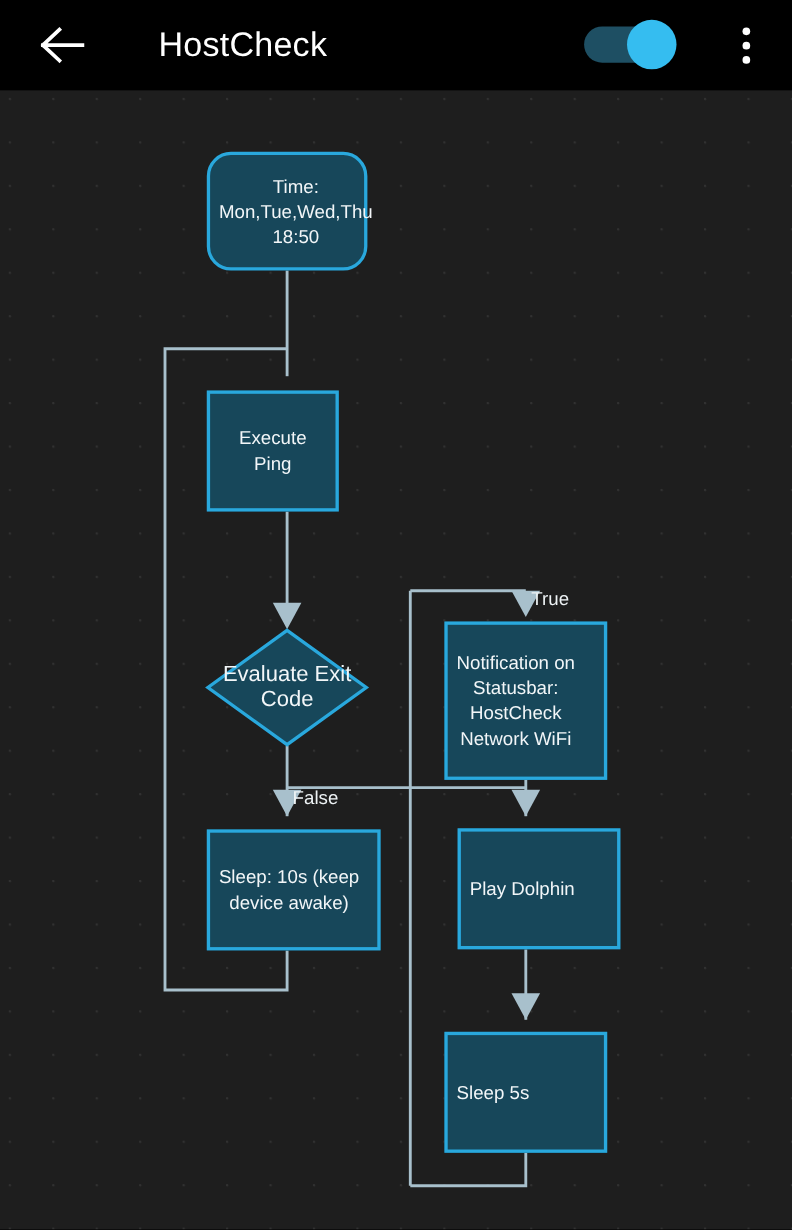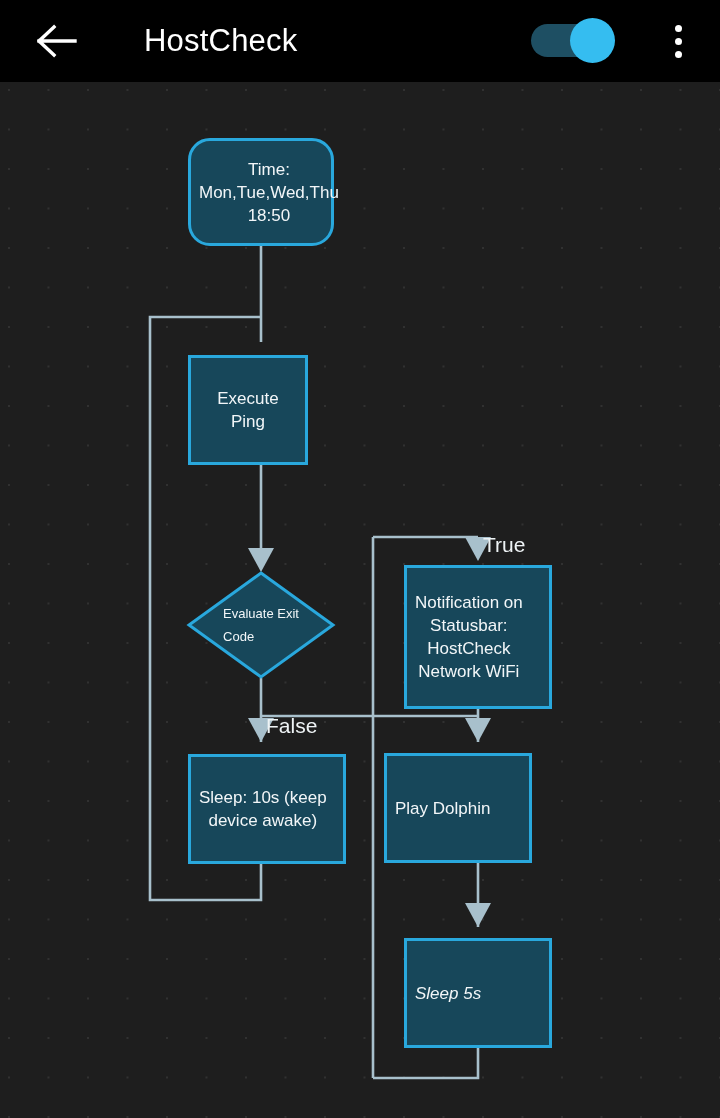--- a/index.html
+++ b/index.html
@@ -125,30 +125,31 @@
     position: absolute;
     left: 0; top: 0;
   }
   .diamond-label {
     position: absolute;
     left: 0; top: 0;
     width: 100%; height: 100%;
     display: flex;
     align-items: center;
     justify-content: center;
+    text-align: center;
     color: #f2f6f8;
-    font-size: 13px;
+    font-size: 20px;
     line-height: 23px;
     white-space: pre-line;
   }
 
   .edge-label {
     position: absolute;
     color: #eef3f5;
-    font-size: 21px;
+    font-size: 17px;
     line-height: 20px;
     white-space: nowrap;
     z-index: 6;
   }
 </style>
 </head>
 <body>
 
 <div id="app">
 
@@ -240,25 +241,25 @@
 Statusbar:
 HostCheck
 Network WiFi</span>
     </div>
 
     <div class="node" style="left:188px; top:672px; width:158px; height:110px;">
       <span class="node-label">Sleep: 10s (keep
 device awake)</span>
     </div>
 
-    <div class="node" style="left:384px; top:671px; width:148px; height:110px;">
+    <div class="node" style="left:416px; top:671px; width:148px; height:110px;">
       <span class="node-label">Play Dolphin</span>
     </div>
 
-    <div class="node" style="left:404px; top:856px; width:148px; height:110px;font-style:italic;">
+    <div class="node" style="left:404px; top:856px; width:148px; height:110px;">
       <span class="node-label">Sleep 5s</span>
     </div>
 
     <div class="edge-label" style="left:483px; top:453px;">True</div>
 
     <div class="edge-label" style="left:266px; top:634px;">False</div>
 
   </div>
 </div>
 

